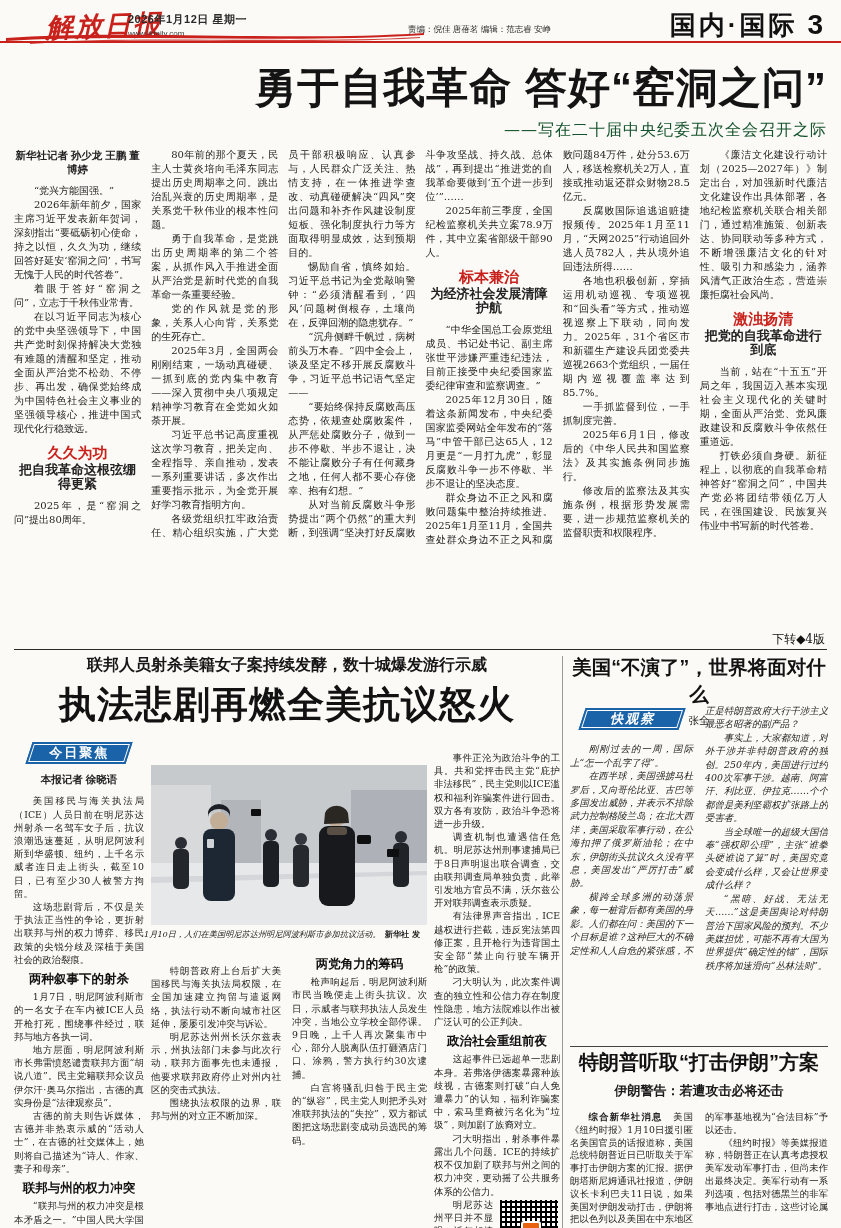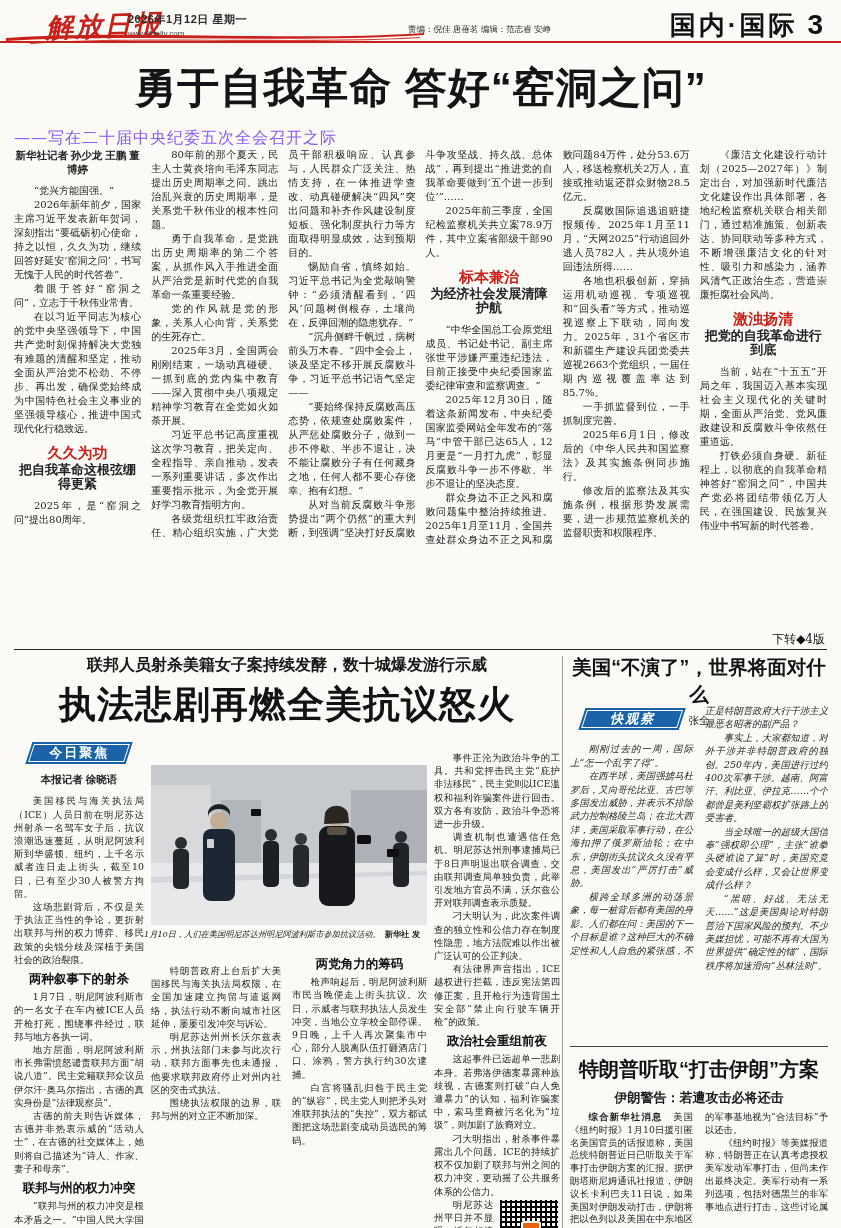--- a/index.html
+++ b/index.html
@@ -21,24 +21,24 @@
   .site { font-size:8px; color:#3a3a3a; margin-top:2px; }
   .swoosh { position:absolute; left:0; top:26px; }
   .credits { position:absolute; right:290px; top:24px; font-size:8.5px; color:#2a2a2a; font-family:"Liberation Sans",sans-serif; }
   .section-label { position:absolute; right:18px; top:8px; font-family:"Liberation Sans",sans-serif; font-weight:bold; color:#111; }
   .section-label .sec { font-size:26px; letter-spacing:3px; }
   .section-label .pg { font-size:28px; margin-left:10px; }
   .red-rule { position:absolute; left:0; top:41px; width:841px; height:2px; background:#c9211c; }
   
   .lead { position:absolute; left:14px; top:56px; width:813px; height:592px; }
   .lead h1 {
-    text-align:center; font-family:"Liberation Sans",sans-serif; font-weight:900;
+    text-align:right; font-family:"Liberation Sans",sans-serif; font-weight:900;
     font-size:42px; letter-spacing:1px; color:#141414; margin-top:4px;
   }
-  .lead .deck { text-align:left; font-size:16px; color:#8b5cf6; margin-top:12px; letter-spacing:1px; }
+  .lead .deck { text-align:right; font-size:16px; color:#14532d; margin-top:4px; letter-spacing:1px; }
   .lead-cols {
     position:absolute; left:0; top:92px; width:813px; height:498px; overflow:hidden;
     column-count:6; column-gap:10px; text-align:justify;
     font-size:10px; line-height:14px; color:#222;
   }
   .lead-cols p { text-indent:2em; }
   .t-by { font-weight:bold; text-indent:0 !important; text-align:center; font-size:10.5px; margin-bottom:8px; font-family:"Liberation Sans",sans-serif; }
   .t-h-red { color:#c9211c; font-weight:900; font-size:15px; text-align:center; text-indent:0 !important;
              margin:10px 0 3px; font-family:"Liberation Sans",sans-serif; break-inside:avoid; }
   .t-h-black { font-weight:900; font-size:13px; text-align:center; text-indent:0 !important;
@@ -82,21 +82,21 @@
   
   .opinion { position:absolute; left:570px; top:654px; width:258px; height:390px; }
   .opinion h2 { text-align:center; font-family:"Liberation Sans",sans-serif; font-weight:900; font-size:19.5px; color:#121212; }
   .op-byline { text-align:center; font-size:10.5px; margin-top:6px; color:#222; }
   .op-cols { position:absolute; left:0; top:50px; width:258px; height:338px; overflow:hidden;
              column-count:2; column-gap:12px; text-align:justify;
              font-size:9.4px; line-height:13.4px; font-style:italic; color:#1d1d1d; }
   .op-cols p { text-indent:2em; }
   .op-cols .blue-badge { margin:4px auto 12px; }
   
-  .iran { position:absolute; left:570px; top:1046px; width:258px; height:182px; border-top:1px solid #444; padding-top:9px; }
+  .iran { position:absolute; left:570px; top:1046px; width:258px; height:182px; border-top:1px solid #444; padding-top:2px; }
   .iran h2 { text-align:center; font-family:"Liberation Sans",sans-serif; font-weight:900; font-size:20px; color:#121212; }
   .iran-deck { text-align:center; font-family:"Liberation Sans",sans-serif; font-weight:bold; font-size:13px; margin-top:6px; color:#1a1a1a; }
   .iran-cols { position:absolute; left:0; top:64px; width:258px; height:116px; overflow:hidden;
                column-count:2; column-gap:12px; text-align:justify; font-size:9.3px; line-height:12.8px; color:#222; }
   .iran-cols p { text-indent:2em; }
   .iran-cols strong { font-family:"Liberation Sans",sans-serif; }
 </style>
 </head>
 <body>
 
@@ -217,22 +217,22 @@
         <p class="t-p">围绕执法权限的边界，联邦与州的对立正不断加深。</p>
       </div>
     <div class="fcol c3">
         <p class="t-h">两党角力的筹码</p>
         <p class="t-p">枪声响起后，明尼阿波利斯市民当晚便走上街头抗议。次日，示威者与联邦执法人员发生冲突，当地公立学校全部停课。9日晚，上千人再次聚集市中心，部分人脱离队伍打砸酒店门口、涂鸦，警方执行约30次逮捕。</p>
         <p class="t-p">白宫将骚乱归咎于民主党的“纵容”，民主党人则把矛头对准联邦执法的“失控”，双方都试图把这场悲剧变成动员选民的筹码。</p>
       </div>
     <div class="fcol c4">
         <p class="t-p">事件正沦为政治斗争的工具。共和党抨击民主党“庇护非法移民”，民主党则以ICE滥权和福利诈骗案件进行回击。双方各有攻防，政治斗争恐将进一步升级。</p>
         <p class="t-p">调查机制也遭遇信任危机。明尼苏达州刑事逮捕局已于8日声明退出联合调查，交由联邦调查局单独负责，此举引发地方官员不满，沃尔兹公开对联邦调查表示质疑。</p>
+        <p class="t-p">有法律界声音指出，ICE越权进行拦截，违反宪法第四修正案，且开枪行为违背国土安全部“禁止向行驶车辆开枪”的政策。</p>
         <p class="t-p">刁大明认为，此次案件调查的独立性和公信力存在制度性隐患，地方法院难以作出被广泛认可的公正判决。</p>
-        <p class="t-p">有法律界声音指出，ICE越权进行拦截，违反宪法第四修正案，且开枪行为违背国土安全部“禁止向行驶车辆开枪”的政策。</p>
         <p class="t-h">政治社会重组前夜</p>
         <p class="t-p">这起事件已远超单一悲剧本身。若弗洛伊德案暴露种族歧视，古德案则打破“白人免遭暴力”的认知，福利诈骗案中，索马里裔被污名化为“垃圾”，则加剧了族裔对立。</p>
         <p class="t-p">刁大明指出，射杀事件暴露出几个问题。ICE的持续扩权不仅加剧了联邦与州之间的权力冲突，更动摇了公共服务体系的公信力。</p>
         <div class="qr-wrap">
           <div class="qr"></div>
         </div>
         <p class="t-p">明尼苏达州平日并不显眼，近年却接连成为全国性冲突的引爆点，水面之下，暗流从未停止涌动。</p>
       </div>
   </section>
 

